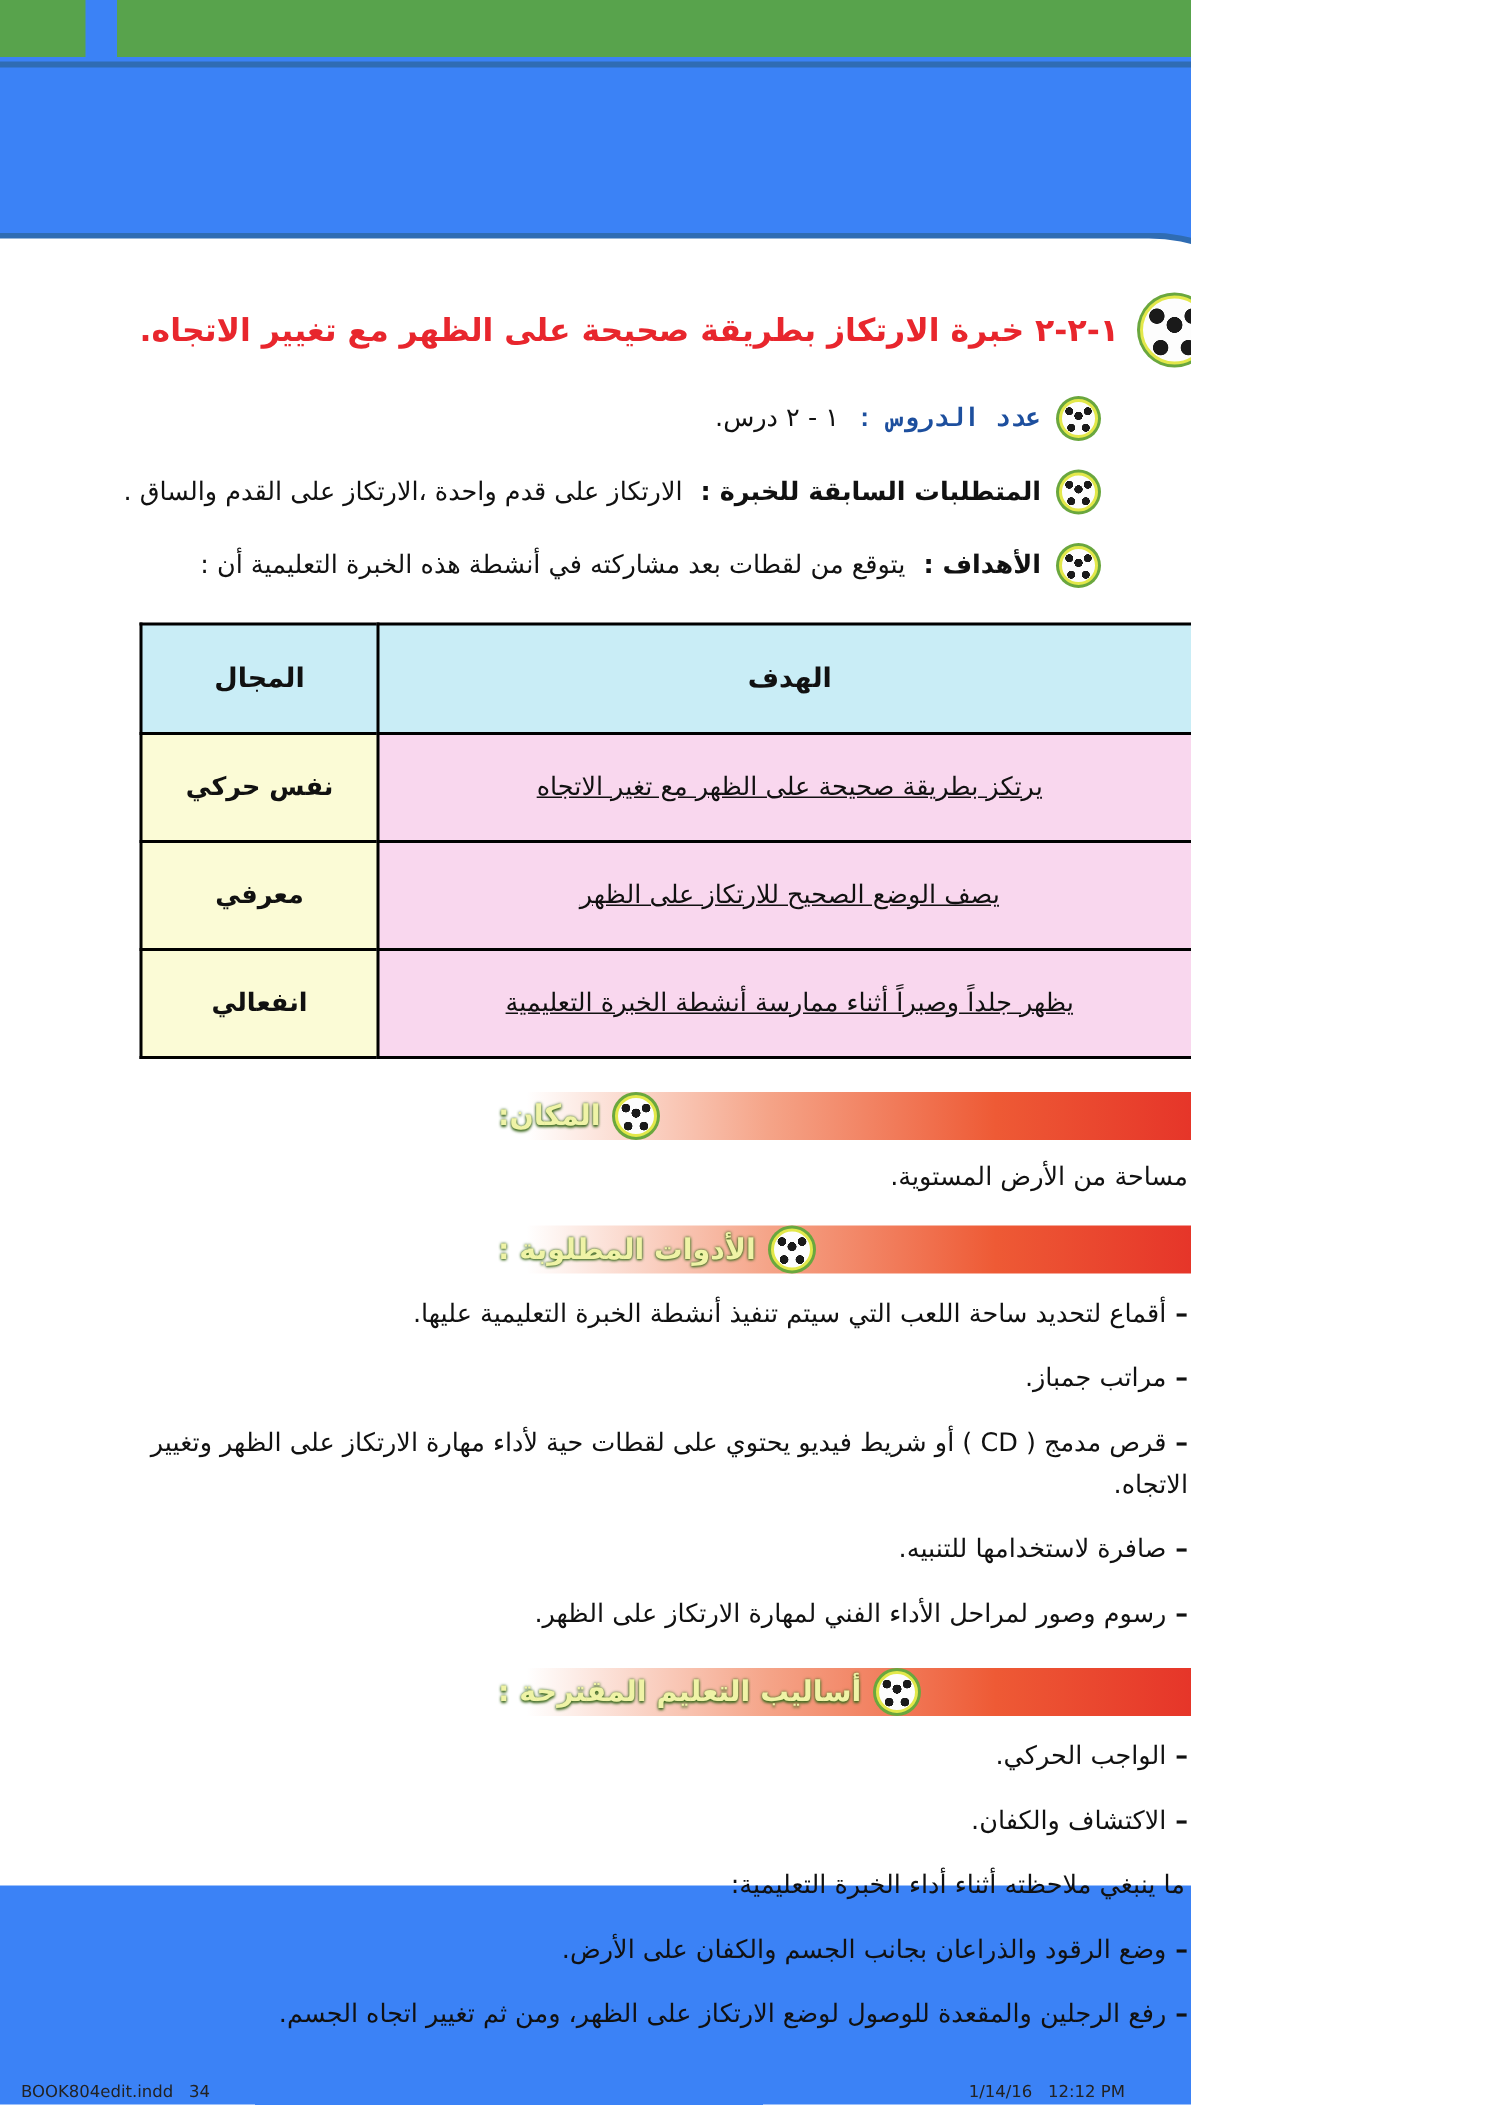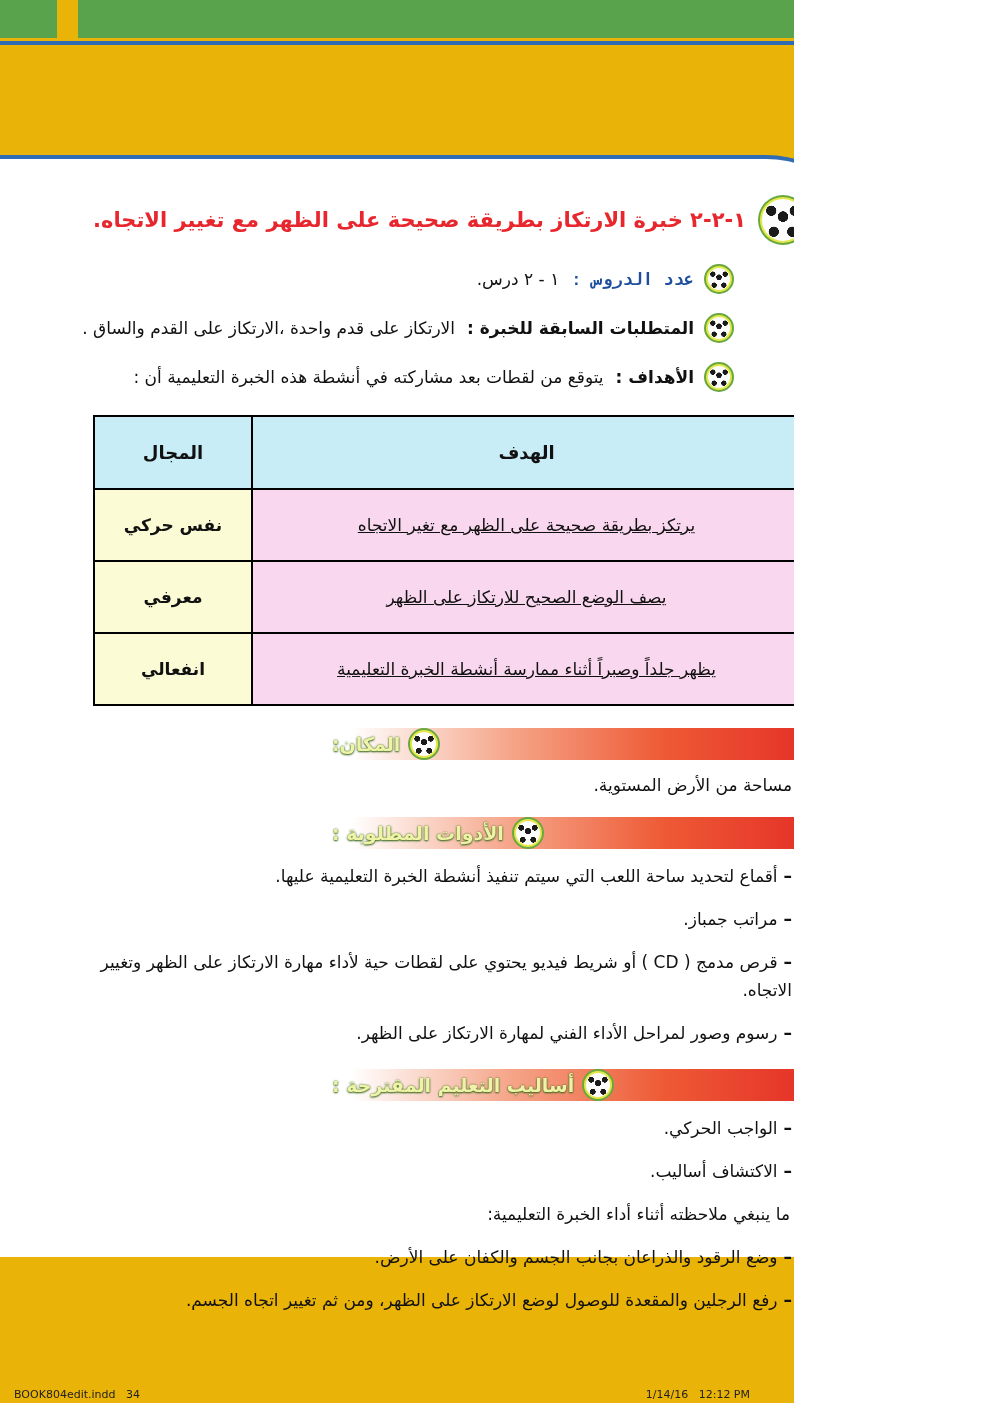--- a/index.html
+++ b/index.html
@@ -1,18 +1,18 @@
 <!DOCTYPE html>
 <html lang="ar"><head>
 <meta charset="utf-8">
 <style>
   * { margin:0; padding:0; box-sizing:border-box; }
   body { font-family:"DejaVu Sans","Liberation Sans",sans-serif; }
 
-  .page{ position:relative; width:794px; height:1403px; background:#eab308; overflow:hidden; }
+  .page{ position:relative; width:794px; height:1403px; background:#3b82f6; overflow:hidden; }
 
   
   .green-a{ position:absolute; left:0; top:0; width:57px; height:38px; background:#58a34c; }
   .green-b{ position:absolute; left:78px; top:0; width:914px; height:38px; background:#58a34c; }
   .blue-line{ position:absolute; left:0; top:41px; width:100%; height:4px; background:#2f6cb3; }
   .right-tail{ position:absolute; left:874px; top:1256px; width:4px; height:106px; background:#2f6cb3; }
 
   
   .content{
     position:absolute; left:0; top:155px; width:878px; height:1102px;
@@ -155,30 +155,31 @@
     <div class="section-body">مساحة من الأرض المستوية.</div>
 
     <div class="strip">
       <span class="ball ball-sm"></span>
       <span class="strip-title">الأدوات المطلوبة :</span>
     </div>
     <ul class="items">
       <li class="dash">أقماع لتحديد ساحة اللعب التي سيتم تنفيذ أنشطة الخبرة التعليمية عليها.</li>
       <li class="dash">مراتب جمباز.</li>
       <li class="dash">قرص مدمج ( CD ) أو شريط فيديو يحتوي على لقطات حية لأداء مهارة الارتكاز على الظهر وتغيير الاتجاه.</li>
+      <li class="dash">صافرة لاستخدامها للتنبيه.</li>
       <li class="dash">رسوم وصور لمراحل الأداء الفني لمهارة الارتكاز على الظهر.</li>
     </ul>
 
     <div class="strip">
       <span class="ball ball-sm"></span>
       <span class="strip-title">أساليب التعليم المقترحة :</span>
     </div>
     <ul class="items">
       <li class="dash">الواجب الحركي.</li>
-      <li class="dash">الاكتشاف أساليب.</li>
+      <li class="dash">الاكتشاف والكفان.</li>
       <li class="no-dash">ما ينبغي ملاحظته أثناء أداء الخبرة التعليمية:</li>
       <li class="dash">وضع الرقود والذراعان بجانب الجسم والكفان على الأرض.</li>
       <li class="dash">رفع الرجلين والمقعدة للوصول لوضع الارتكاز على الظهر، ومن ثم تغيير اتجاه الجسم.</li>
     </ul>
 
   </div>
 
   <div class="page-badge">
     <div class="badge-crescent"></div>
     <div class="badge-circle">

